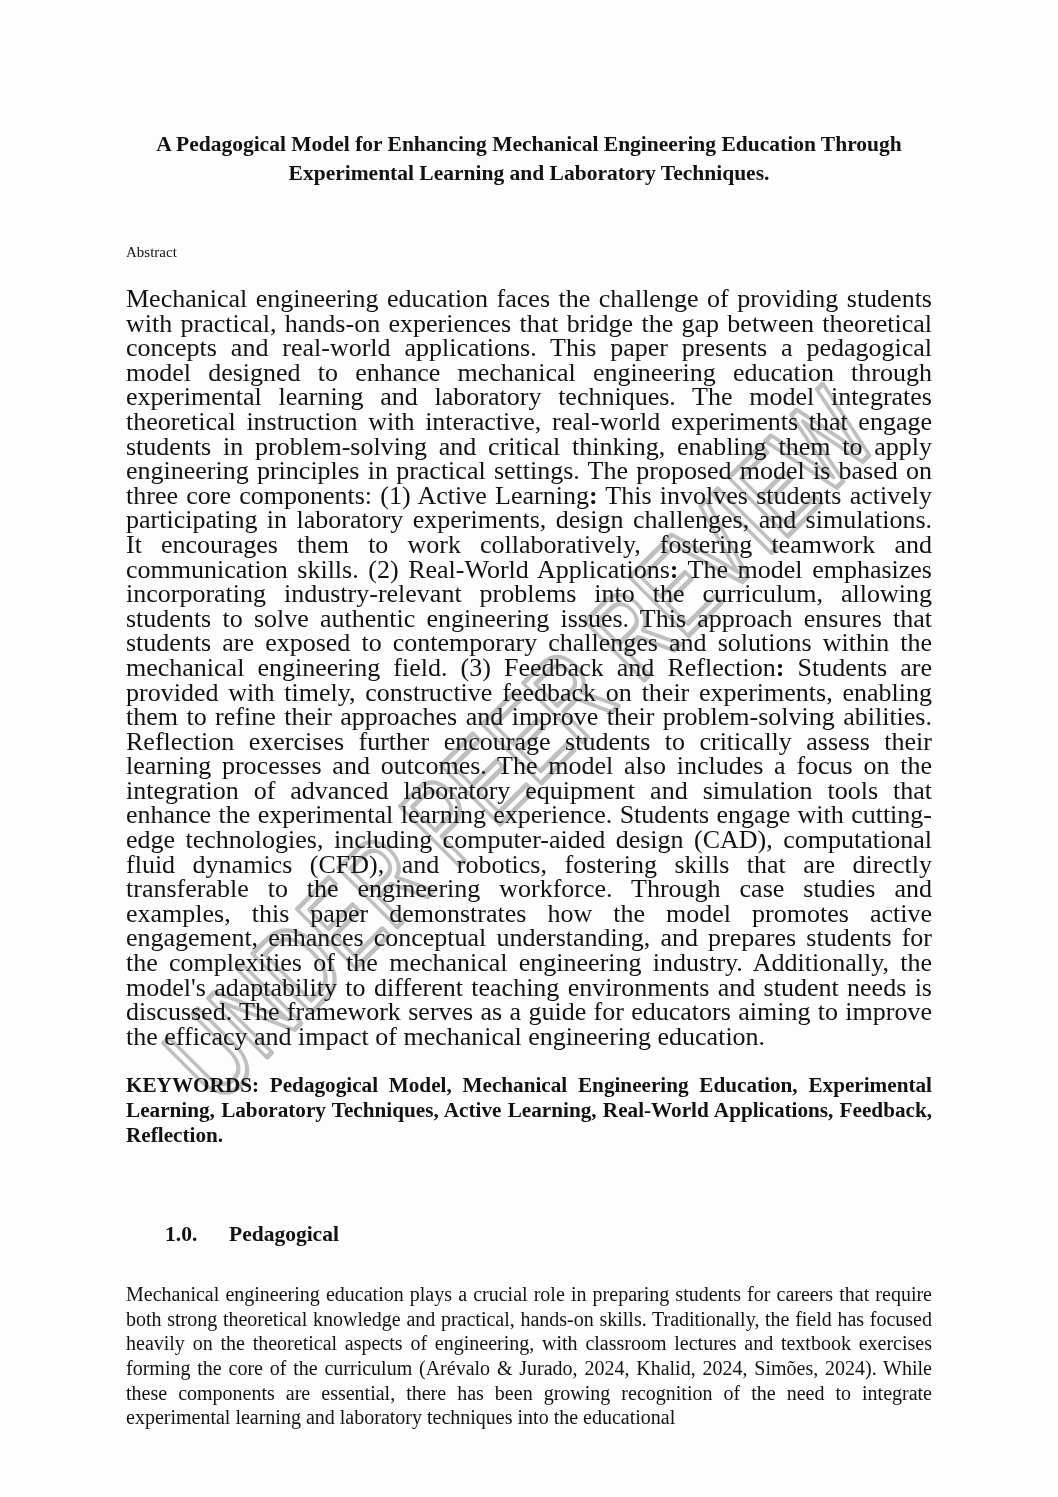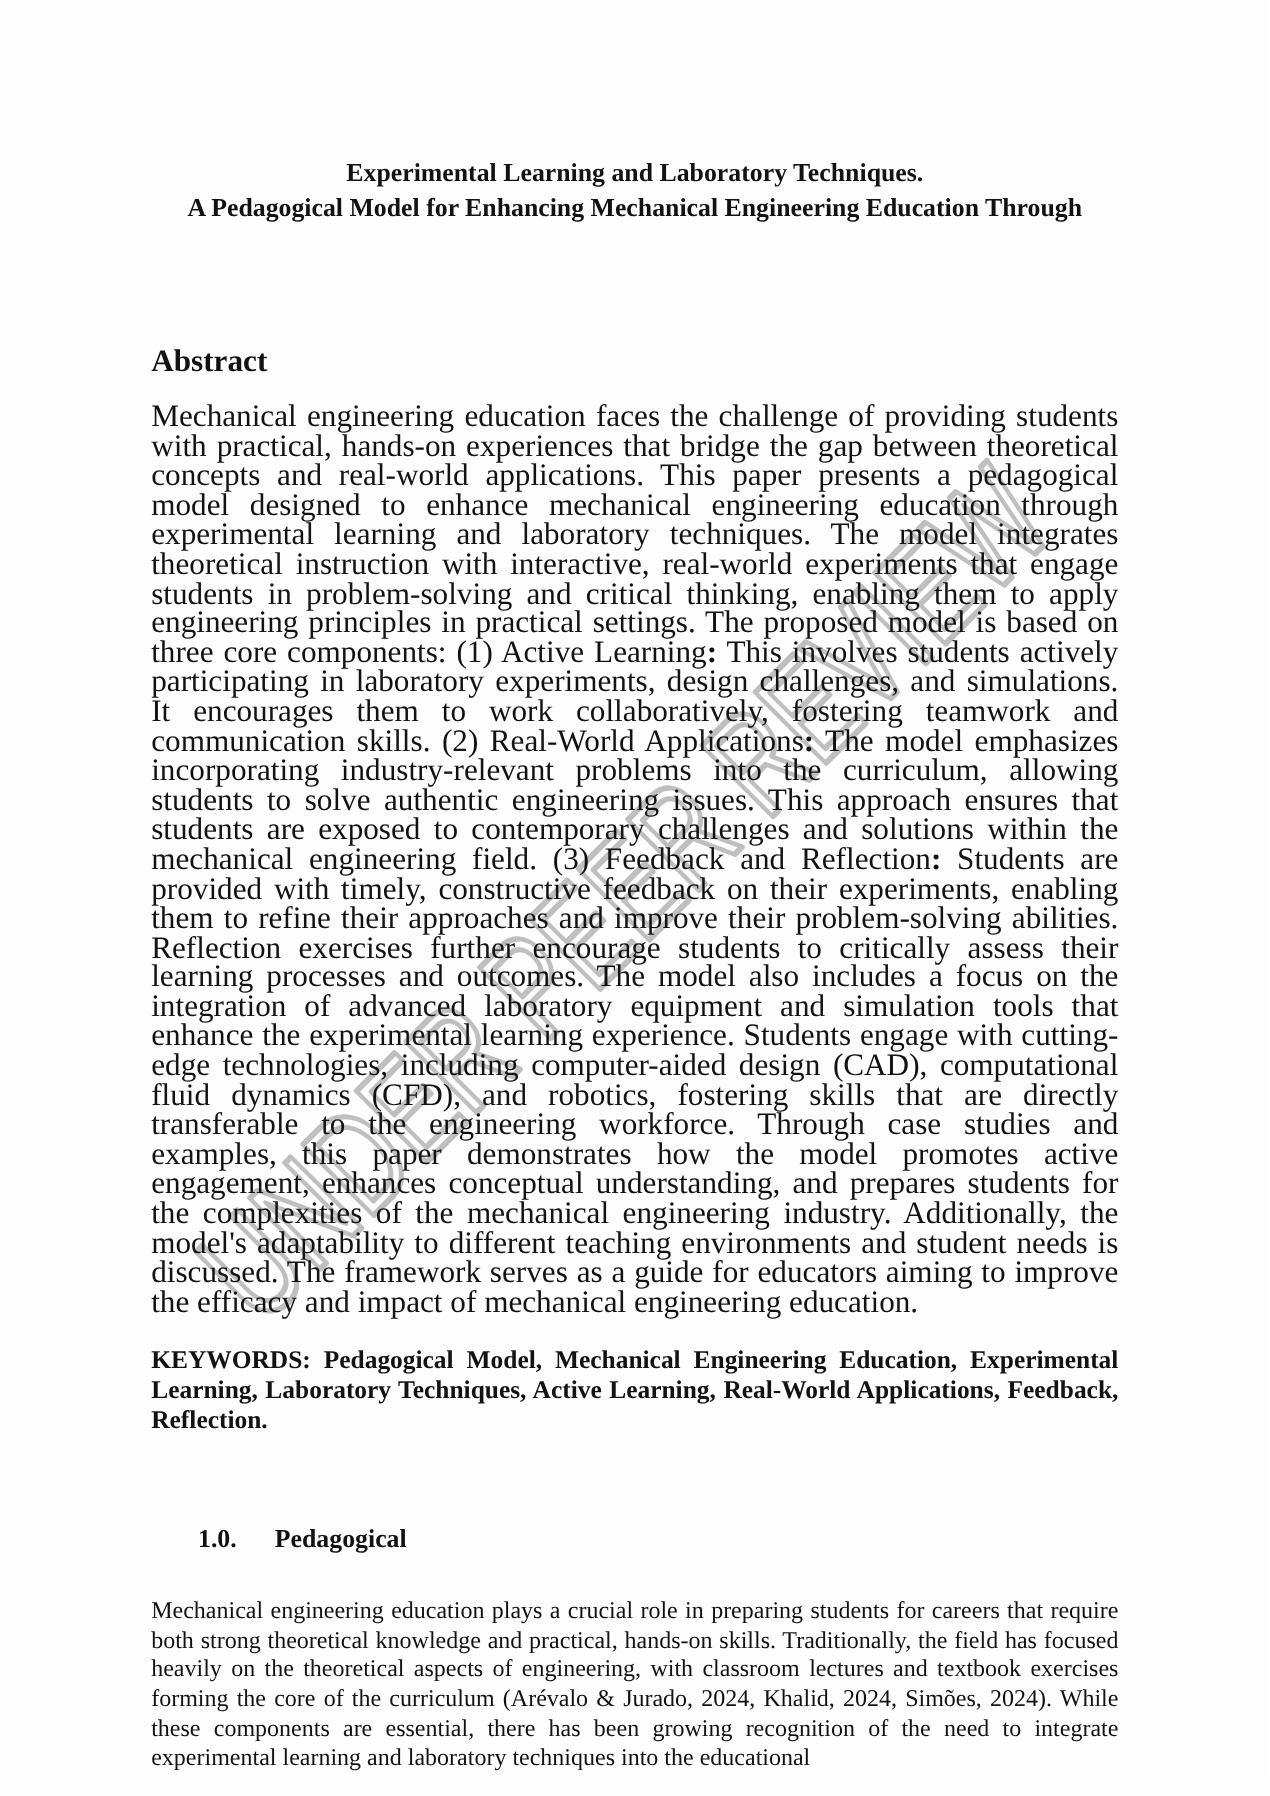--- a/index.html
+++ b/index.html
@@ -33,23 +33,23 @@
     padding: 130px 126px 0 126px; 
   }
   .content * { margin: 0; }
   .paper-title {
     text-align: center;
     font-weight: bold;
     font-size: 21.5px;
     line-height: 29px;
   }
   .abstract-heading {
-    margin-top: 100px;
-    font-weight: bold;
-    font-size: 26px;
+    margin-top: 52px;
+    font-weight: normal;
+    font-size: 15px;
     line-height: 25px;
   }
   .body-para {
     margin-top: 22px;
     text-align: justify;
     font-size: 26px;
     line-height: 24.6px;
   }
   .keywords-para {
     margin-top: 24px;
@@ -83,22 +83,22 @@
 
   <svg class="watermark-svg" width="1058" height="1497" viewBox="0 0 1058 1497">
     <g transform="translate(527 752) rotate(-45) scale(1 1.08)">
       <text x="0" y="0" text-anchor="middle" dominant-baseline="middle" font-size="112" textLength="940" lengthAdjust="spacingAndGlyphs" fill="none" stroke-width="4.5" stroke-linejoin="round" stroke="#bfbfbf">UNDER PEER REVIEW</text>
     </g>
   </svg>
 
   <div class="content">
 
     <h1 class="paper-title">
+      <div>A Pedagogical Model for Enhancing Mechanical Engineering Education Through</div>
       <div>Experimental Learning and Laboratory Techniques.</div>
-      <div>A Pedagogical Model for Enhancing Mechanical Engineering Education Through</div>
     </h1>
 
     <h2 class="abstract-heading">Abstract</h2>
 
     <p class="body-para"><span>Mechanical engineering education faces the challenge of providing students with practical, hands-on experiences that bridge the gap between theoretical concepts and real-world applications. This paper presents a pedagogical model designed to enhance mechanical engineering education through experimental learning and laboratory techniques. The model integrates theoretical instruction with interactive, real-world experiments that engage students in problem-solving and critical thinking, enabling them to apply engineering principles in practical settings. The proposed model is based on three core components: (1) Active Learning</span><span style="font-weight: bold;">:</span><span> This involves students actively participating in laboratory experiments, design challenges, and simulations. It encourages them to work collaboratively, fostering teamwork and communication skills. (2) Real-World Applications</span><span style="font-weight: bold;">:</span><span> The model emphasizes incorporating industry-relevant problems into the curriculum, allowing students to solve authentic engineering issues. This approach ensures that students are exposed to contemporary challenges and solutions within the mechanical engineering field. (3) Feedback and Reflection</span><span style="font-weight: bold;">:</span><span> Students are provided with timely, constructive feedback on their experiments, enabling them to refine their approaches and improve their problem-solving abilities. Reflection exercises further encourage students to critically assess their learning processes and outcomes. The model also includes a focus on the integration of advanced laboratory equipment and simulation tools that enhance the experimental learning experience. Students engage with cutting-edge technologies, including computer-aided design (CAD), computational fluid dynamics (CFD), and robotics, fostering skills that are directly transferable to the engineering workforce. Through case studies and examples, this paper demonstrates how the model promotes active engagement, enhances conceptual understanding, and prepares students for the complexities of the mechanical engineering industry. Additionally, the model's adaptability to different teaching environments and student needs is discussed. The framework serves as a guide for educators aiming to improve the efficacy and impact of mechanical engineering education.</span></p>
 
     <p class="keywords-para"><span style="font-weight: bold;">KEYWORDS</span><span>: </span><span style="font-weight: bold;">Pedagogical Model, Mechanical Engineering Education, Experimental Learning, Laboratory Techniques, Active Learning, Real-World Applications, Feedback, Reflection.</span></p>
 
     <div class="section-heading">
       <span class="section-number">1.0.</span>

